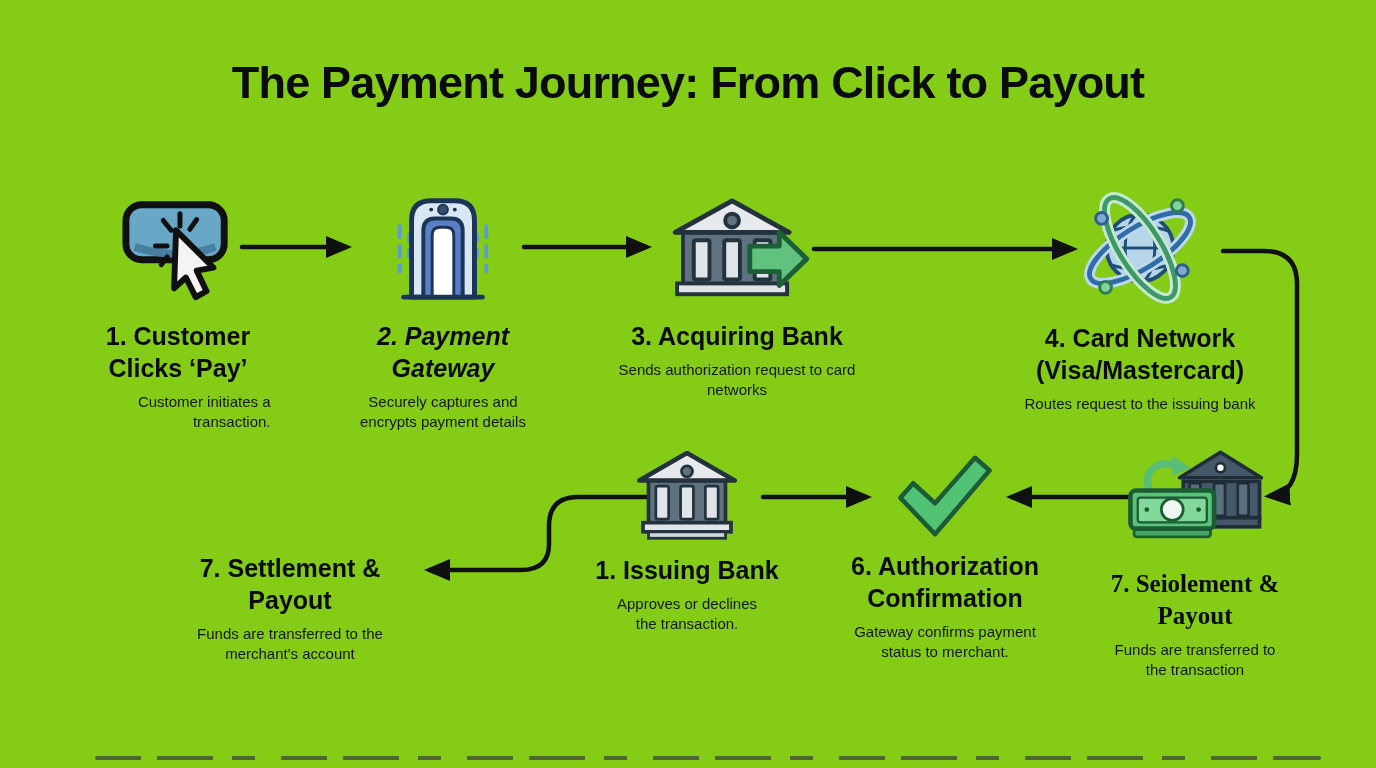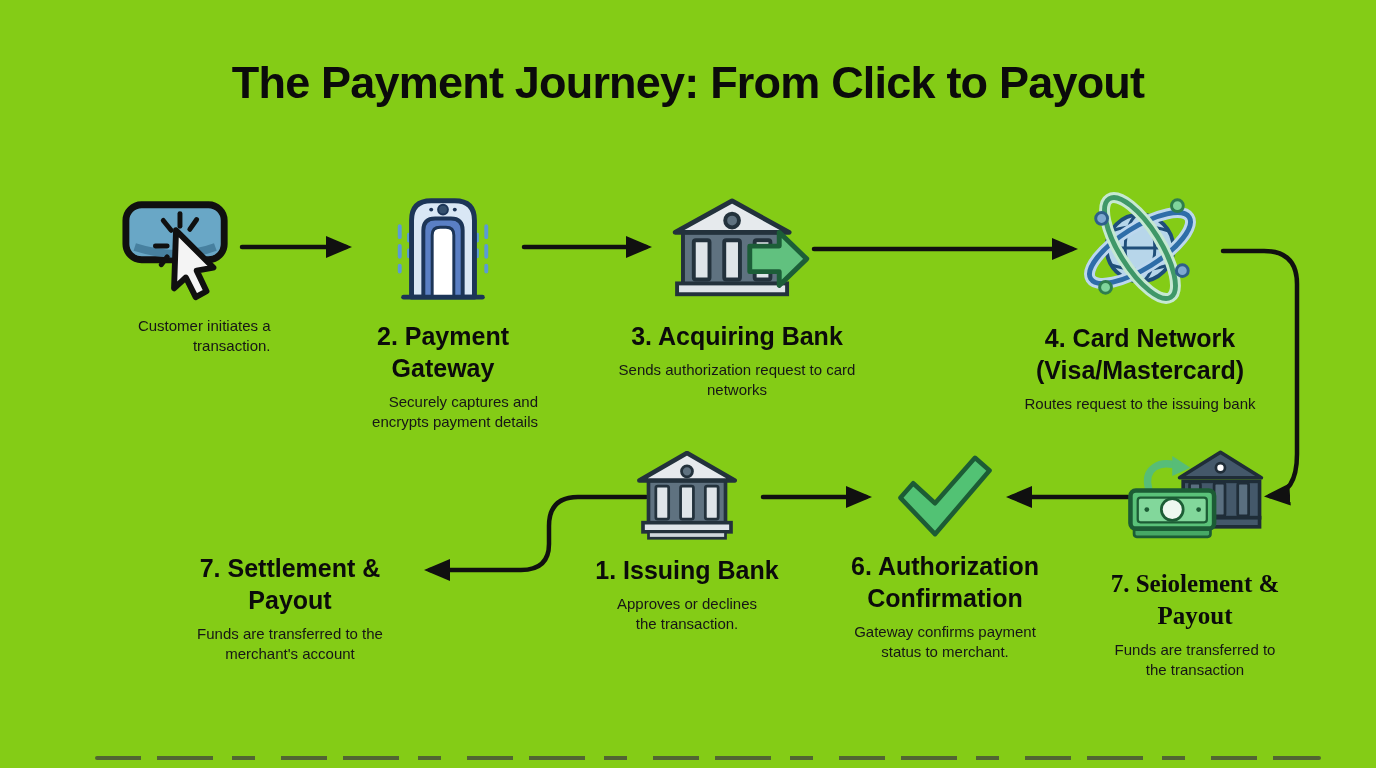--- a/index.html
+++ b/index.html
@@ -11,21 +11,21 @@
     position:absolute;top:57px;left:0;width:100%;text-align:center;
     font-size:45px;font-weight:bold;letter-spacing:-0.8px;color:#0b0b0b;white-space:nowrap;
   }
   .arrow-layer{position:absolute;inset:0;z-index:1;pointer-events:none;}
   .step{position:absolute;text-align:center;z-index:2;}
   .icon-wrap{display:flex;align-items:center;justify-content:center;margin:0 auto;}
   .step h3{margin:12px auto 0;font-size:25px;font-weight:bold;line-height:1.28;color:#0b0b0b;}
   .step p{margin:8px auto 0;font-size:15px;font-weight:normal;line-height:1.3;color:#161616;}
 
   #step1{left:78px;top:188px;width:200px;}   #step1 .icon-wrap{height:120px;} #step1 h3{max-width:180px;} #step1 p{max-width:185px;text-align:right;}
-  #step2{left:343px;top:184px;width:200px;}  #step2 .icon-wrap{height:124px;} #step2 h3{max-width:160px;} #step2 p{max-width:190px;text-align:right;}
+  #step2{left:343px;top:184px;width:200px;}  #step2 .icon-wrap{height:124px;} #step2 h3{max-width:160px;font-style:italic;} #step2 p{max-width:190px;}
   #step3{left:587px;top:196px;width:300px;}  #step3 .icon-wrap{height:112px;margin-bottom:2px;} #step3 h3{max-width:300px;} #step3 p{max-width:255px;}
   #step4{left:1010px;top:184px;width:260px;} #step4 .icon-wrap{height:128px;} #step4 h3{max-width:250px;margin-top:10px;} #step4 p{max-width:235px;}
   #step7L{left:165px;top:552px;width:250px;} #step7L h3{margin-top:0;max-width:250px;} #step7L p{max-width:220px;}
   #step5{left:582px;top:452px;width:210px;}  #step5 .icon-wrap{height:90px;} #step5 h3{max-width:210px;} #step5 p{max-width:145px;}
   #step6{left:827px;top:452px;width:236px;}  #step6 .icon-wrap{height:88px;} #step6 h3{margin-top:10px;max-width:215px;} #step6 p{max-width:205px;}
   #step7R{left:1095px;top:446px;width:200px;}#step7R .icon-wrap{height:98px;} #step7R h3{margin-top:24px;max-width:178px;font-family:Liberation Serif, serif;} #step7R p{max-width:185px;}
 
   .bottom-strip{
     position:absolute;left:95px;right:55px;top:756px;height:4px;opacity:.72;border-radius:2px;
     background:repeating-linear-gradient(90deg,#3d3d3d 0 46px,transparent 46px 62px,#3d3d3d 62px 118px,transparent 118px 137px,#3d3d3d 137px 160px,transparent 160px 186px);
@@ -63,20 +63,21 @@
         <g stroke="#101010" stroke-width="5" stroke-linecap="round">
           <line x1="62" y1="24" x2="62" y2="37"></line>
           <line x1="45" y1="31" x2="53" y2="41"></line>
           <line x1="79" y1="30" x2="72" y2="40"></line>
           <line x1="37" y1="57" x2="49" y2="57"></line>
           <line x1="43" y1="76" x2="49" y2="68"></line>
         </g>
         <path d="M58 41 L96 79 L79 82 L89 103 L78 109 L68 89 L56 100 Z" fill="#f4f4f4" stroke="#101010" stroke-width="6" stroke-linejoin="round"></path>
       </svg>
     </div>
+    <h3>1. Customer Clicks ‘Pay’</h3>
     <p>Customer initiates a transaction.</p>
   </div>
 
   <div class="step" id="step2">
     <div class="icon-wrap">
       <svg viewBox="0 0 120 120" width="118" height="122">
         <g stroke="#5b9bd5" stroke-width="4" stroke-linecap="round">
           <line x1="16" y1="40" x2="16" y2="86" stroke-dasharray="11 9"></line>
           <line x1="104" y1="40" x2="104" y2="86" stroke-dasharray="11 9"></line>
           <line x1="25" y1="48" x2="25" y2="80" stroke-dasharray="7 9" stroke-width="3"></line>

